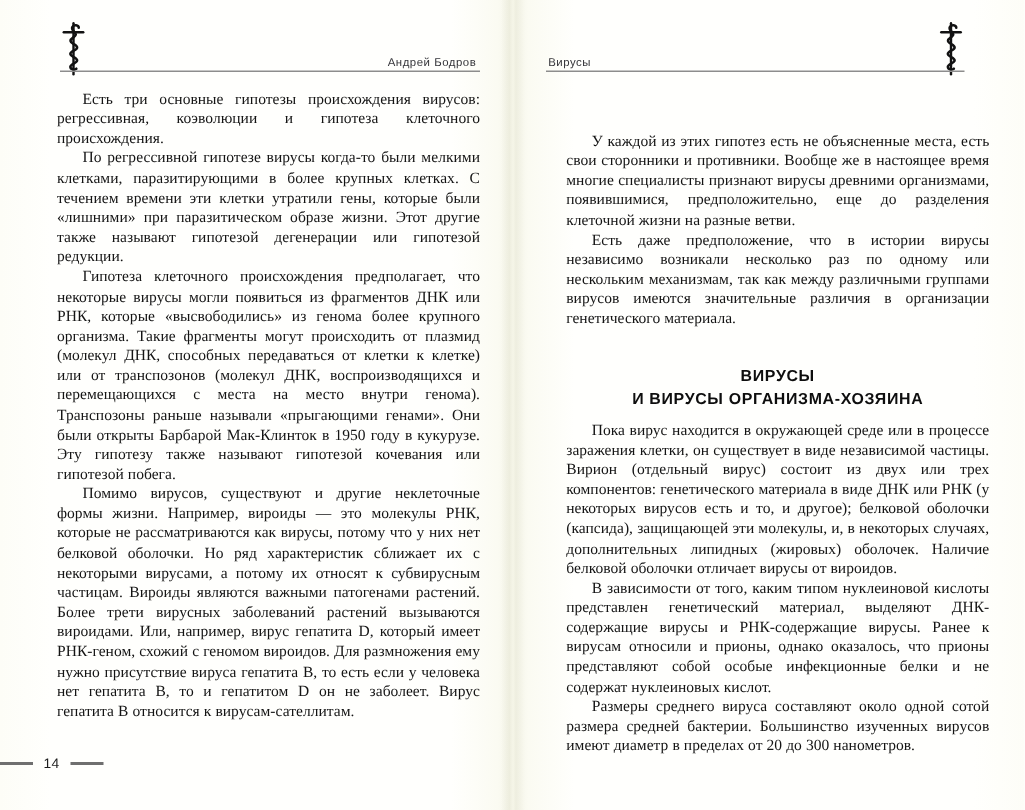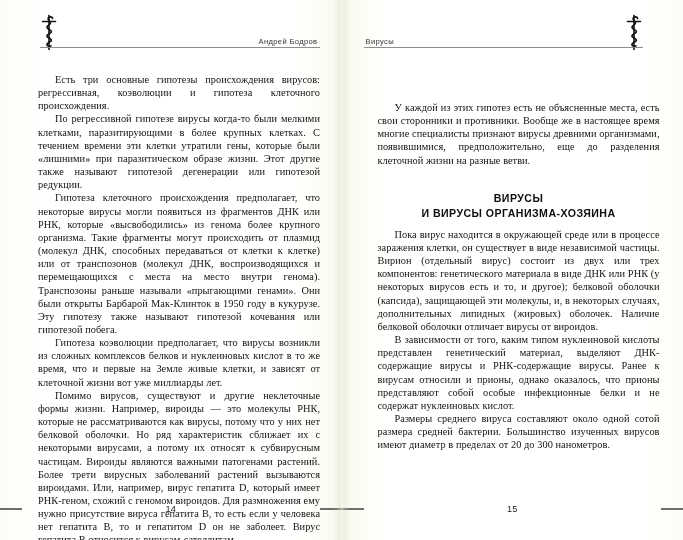--- a/index.html
+++ b/index.html
@@ -91,21 +91,21 @@
     width: 22px;
     height: 37px;
   }
   .page-left .rod-icon { left: 38px; }
   .page-right .rod-icon { right: 38px; }
   .rod-icon svg { display: block; width: 100%; height: 100%; }
 
   
   .column {
     position: absolute;
-    top: 73px;
+    top: 60px;
     bottom: 62px;
   }
   .page-left .column { left: 38px; width: 282px; }
   .page-right .column { left: 36px; width: 282px; margin-top: 28px; }
 
   p.para {
     margin: 0;
     font-size: 10.35px;
     line-height: 13.15px;
     text-align: justify;
@@ -131,21 +131,21 @@
   h2.section-title .tline { display: block; }
 
   
   .folio {
     position: absolute;
     left: 0;
     right: 0;
     bottom: 26px;
     display: flex;
     align-items: center;
-    justify-content: space-between;
+    justify-content: flex-start;
     gap: 7px;
   }
   .folio-rule {
     display: block;
     width: 22px;
     height: 1.4px;
     background: #6f6f6f;
   }
   .folio-num {
     font-family: "Liberation Sans", "DejaVu Sans", sans-serif;
@@ -176,21 +176,20 @@
 
     <div class="running-head">
       <span class="head-label">Андрей Бодров</span>
       <span class="head-rule"></span>
     </div>
 
     <div class="column">
       <p class="para">Есть три основные гипотезы происхождения вирусов: регрессивная, коэволюции и гипотеза клеточного происхождения.</p>
       <p class="para">По регрессивной гипотезе вирусы когда-то были мелкими клетками, паразитирующими в более крупных клетках. С течением времени эти клетки утратили гены, которые были «лишними» при паразитическом образе жизни. Этот другие также называют гипотезой дегенерации или гипотезой редукции.</p>
       <p class="para">Гипотеза клеточного происхождения предполагает, что некоторые вирусы могли появиться из фрагментов ДНК или РНК, которые «высвободились» из генома более крупного организма. Такие фрагменты могут происходить от плазмид (молекул ДНК, способных передаваться от клетки к клетке) или от транспозонов (молекул ДНК, воспроизводящихся и перемещающихся с места на место внутри генома). Транспозоны раньше называли «прыгающими генами». Они были открыты Барбарой Мак-Клинток в 1950 году в кукурузе. Эту гипотезу также называют гипотезой кочевания или гипотезой побега.</p>
-      <p class="para">Гипотеза коэволюции  предполагает, что вирусы возникли из сложных комплексов белков и нуклеиновых кислот в то же время, что и первые на Земле живые клетки, и зависят от клеточной жизни вот уже миллиарды лет.</p>
       <p class="para">Помимо вирусов, существуют и другие неклеточные формы жизни. Например, вироиды — это молекулы РНК, которые не рассматриваются как вирусы, потому что у них нет белковой оболочки. Но ряд характеристик сближает их с некоторыми вирусами, а потому их относят к субвирусным частицам. Вироиды являются важными патогенами растений. Более трети вирусных заболеваний растений вызываются вироидами. Или, например, вирус гепатита D, который имеет РНК-геном, схожий с геномом вироидов. Для размножения ему нужно присутствие вируса гепатита B, то есть если у человека нет гепатита B, то и гепатитом D он не заболеет. Вирус гепатита B относится к вирусам-сателлитам.</p>
     </div>
 
     <div class="folio">
       <span class="folio-rule"></span>
       <span class="folio-num">14</span>
       <span class="folio-rule"></span>
     </div>
   </div>
 
@@ -209,32 +208,28 @@
       </svg>
     </div>
 
     <div class="running-head">
       <span class="head-label">Вирусы</span>
       <span class="head-rule"></span>
     </div>
 
     <div class="column">
       <p class="para">У каждой из этих гипотез есть не объясненные места, есть свои сторонники и противники. Вообще же в настоящее время многие специалисты признают вирусы древними организмами, появившимися, предположительно, еще до разделения клеточной жизни на разные ветви.</p>
+      <p class="para">Есть даже предположение, что в истории вирусы независимо возникали несколько раз по одному или нескольким механизмам, так как между различными группами вирусов имеются значительные различия в организации генетического материала.</p>
 
       <h2 class="section-title">
         <span class="tline">ВИРУСЫ</span>
         <span class="tline">И ВИРУСЫ ОРГАНИЗМА-ХОЗЯИНА</span>
       </h2>
 
       <p class="para">Пока вирус находится в окружающей среде или в процессе заражения клетки, он существует в виде независимой частицы. Вирион (отдельный вирус) состоит из двух или трех компонентов: генетического материала в виде ДНК или РНК (у некоторых вирусов есть и то, и другое); белковой оболочки (капсида), защищающей эти молекулы, и, в некоторых случаях, дополнительных липидных (жировых) оболочек. Наличие белковой оболочки отличает вирусы от вироидов.</p>
       <p class="para">В зависимости от того, каким типом нуклеиновой кислоты представлен генетический материал, выделяют ДНК-содержащие вирусы и РНК-содержащие вирусы. Ранее к вирусам относили и прионы, однако оказалось, что прионы представляют собой особые инфекционные белки и не содержат нуклеиновых кислот.</p>
       <p class="para">Размеры среднего вируса составляют около одной сотой размера средней бактерии. Большинство изученных вирусов имеют диаметр в пределах от 20 до 300 нанометров.</p>
     </div>
 
-    <div class="folio">
-      <span class="folio-rule"></span>
-      <span class="folio-num">15</span>
-      <span class="folio-rule"></span>
-    </div>
   </div>
 
   <div class="gutter-shadow"></div>
 </div>
 
 </body></html>

